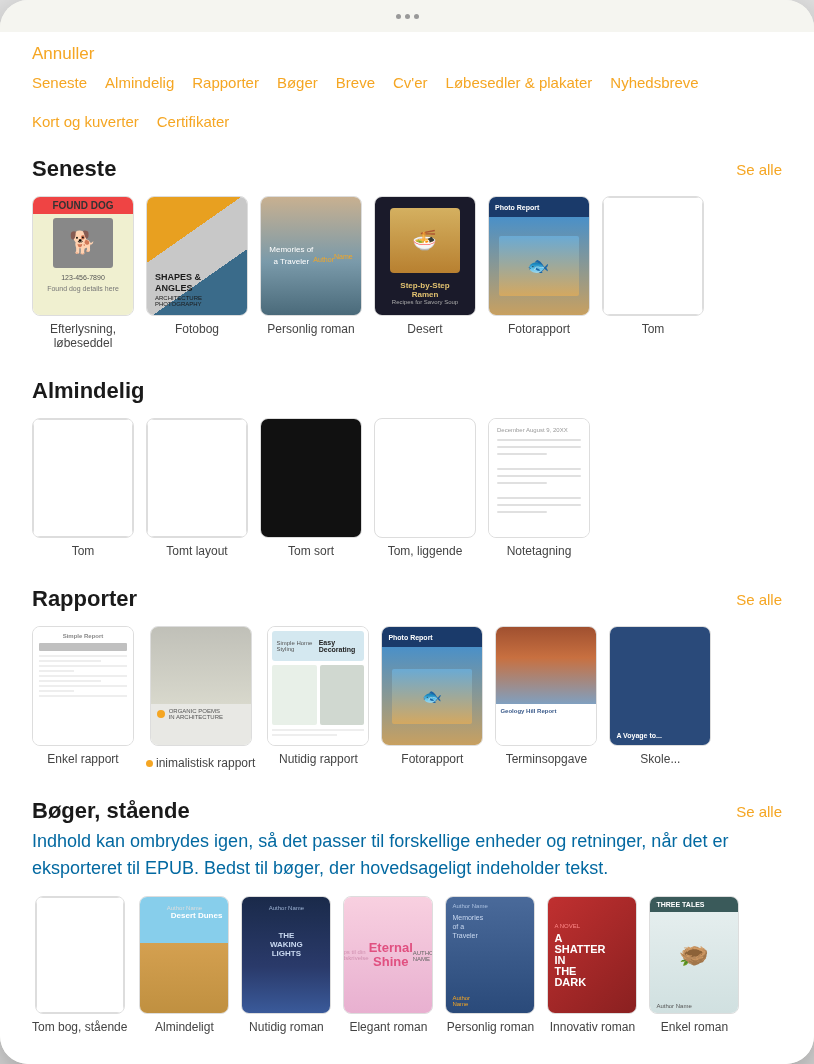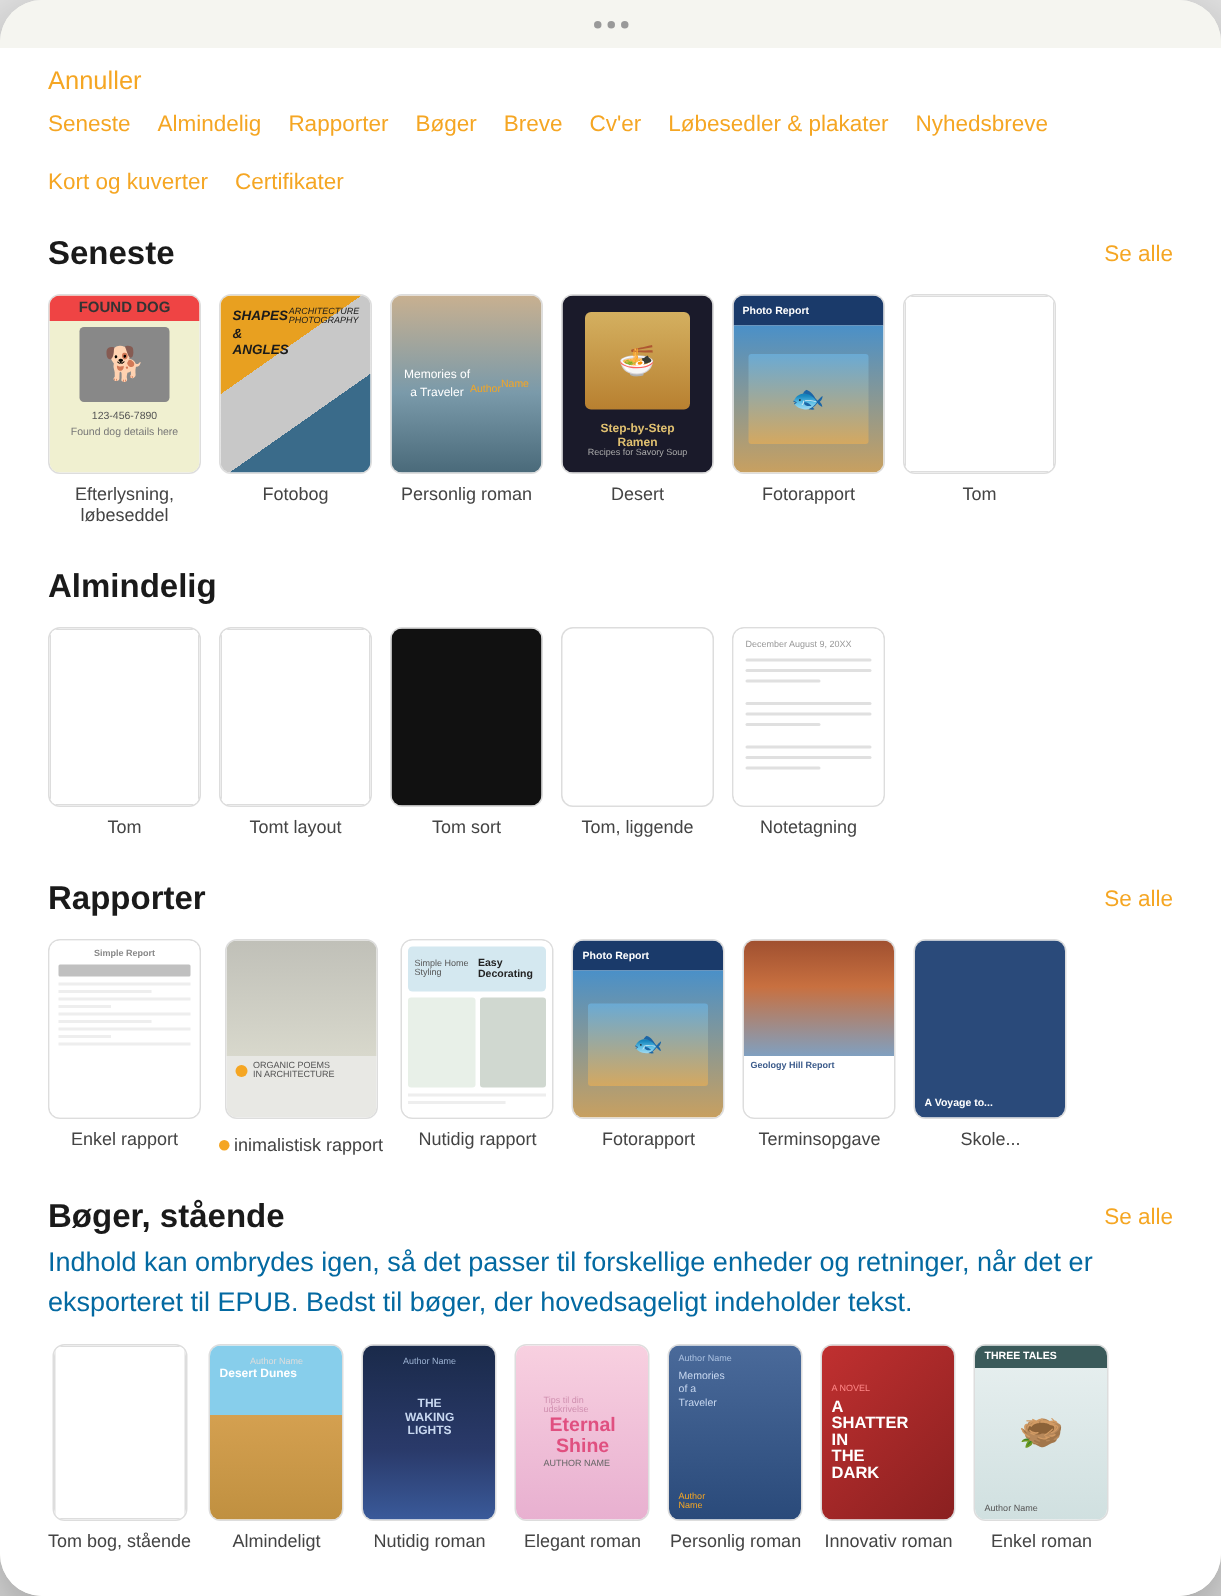--- a/index.html
+++ b/index.html
@@ -316,21 +316,21 @@
     .book-desert {
       background: linear-gradient(180deg, #87CEEB 0%, #87CEEB 40%, #d4a050 40%, #c09040 100%);
       width: 100%;
       height: 100%;
       padding: 8px 6px 4px;
     }
     .book-desert-title {
       color: #fff;
       font-size: 8px;
       font-weight: 700;
-      text-align: left;
+      text-align: right;
     }
     .book-desert-subtitle {
       color: #ddd;
       font-size: 6px;
       text-align: center;
     }
     .book-waking {
       background: linear-gradient(180deg, #1a2a4a 0%, #2a3a6a 60%, #3a5a9a 100%);
       width: 100%;
       height: 100%;
@@ -343,21 +343,22 @@
       text-align: center;
       margin-top: 20px;
     }
 
     .book-eternal {
       background: linear-gradient(180deg, #f8d0e0 0%, #e8b0d0 100%);
       width: 100%;
       height: 100%;
       padding: 18px;
       display: flex;
-      flex-direction: column;
+      flex-direction: row;
+      align-items: center;
       justify-content: center;
     }
     .book-eternal-shine {
       color: #e05080;
       font-size: 13px;
       font-weight: 800;
       line-height: 1.1;
       text-align: center;
     }
     .book-eternal-author {
@@ -483,21 +484,21 @@
               </div>
               <div class="found-dog-text">123-456-7890</div>
               <div style="padding:2px 4px;text-align:center;font-size:7px;color:#777;">Found dog details here</div>
             </div>
           </div>
           <span class="template-label">Efterlysning, løbeseddel</span>
         </div>
 
         <div class="template-item">
           <div class="template-thumb recent-thumb">
-            <div style="background:linear-gradient(145deg,#e8a020 0%,#e8a020 35%,#c8c8c8 35%,#c8c8c8 65%,#3a6b8a 65%);width:100%;height:100%;display:flex;flex-direction:row;padding:8px;font-style:italic;">
+            <div style="background:linear-gradient(145deg,#e8a020 0%,#e8a020 35%,#c8c8c8 35%,#c8c8c8 65%,#3a6b8a 65%);width:100%;height:100%;display:flex;flex-direction:column;justify-content:flex-end;padding:8px;">
               <div style="color:#1a1a1a;font-size:9px;font-weight:800;line-height:1.3;">SHAPES &amp;<br>ANGLES</div>
               <div style="color:#1a1a1a;font-size:6px;">ARCHITECTURE PHOTOGRAPHY</div>
             </div>
           </div>
           <span class="template-label">Fotobog</span>
         </div>
 
         <div class="template-item">
           <div class="template-thumb recent-thumb">
             <div style="background:linear-gradient(180deg,#c8b090 0%,#7a9aaa 55%,#4a6a7a 100%);width:100%;height:100%;display:flex;flex-direction:row;align-items:center;justify-content:center;padding:8px;">

